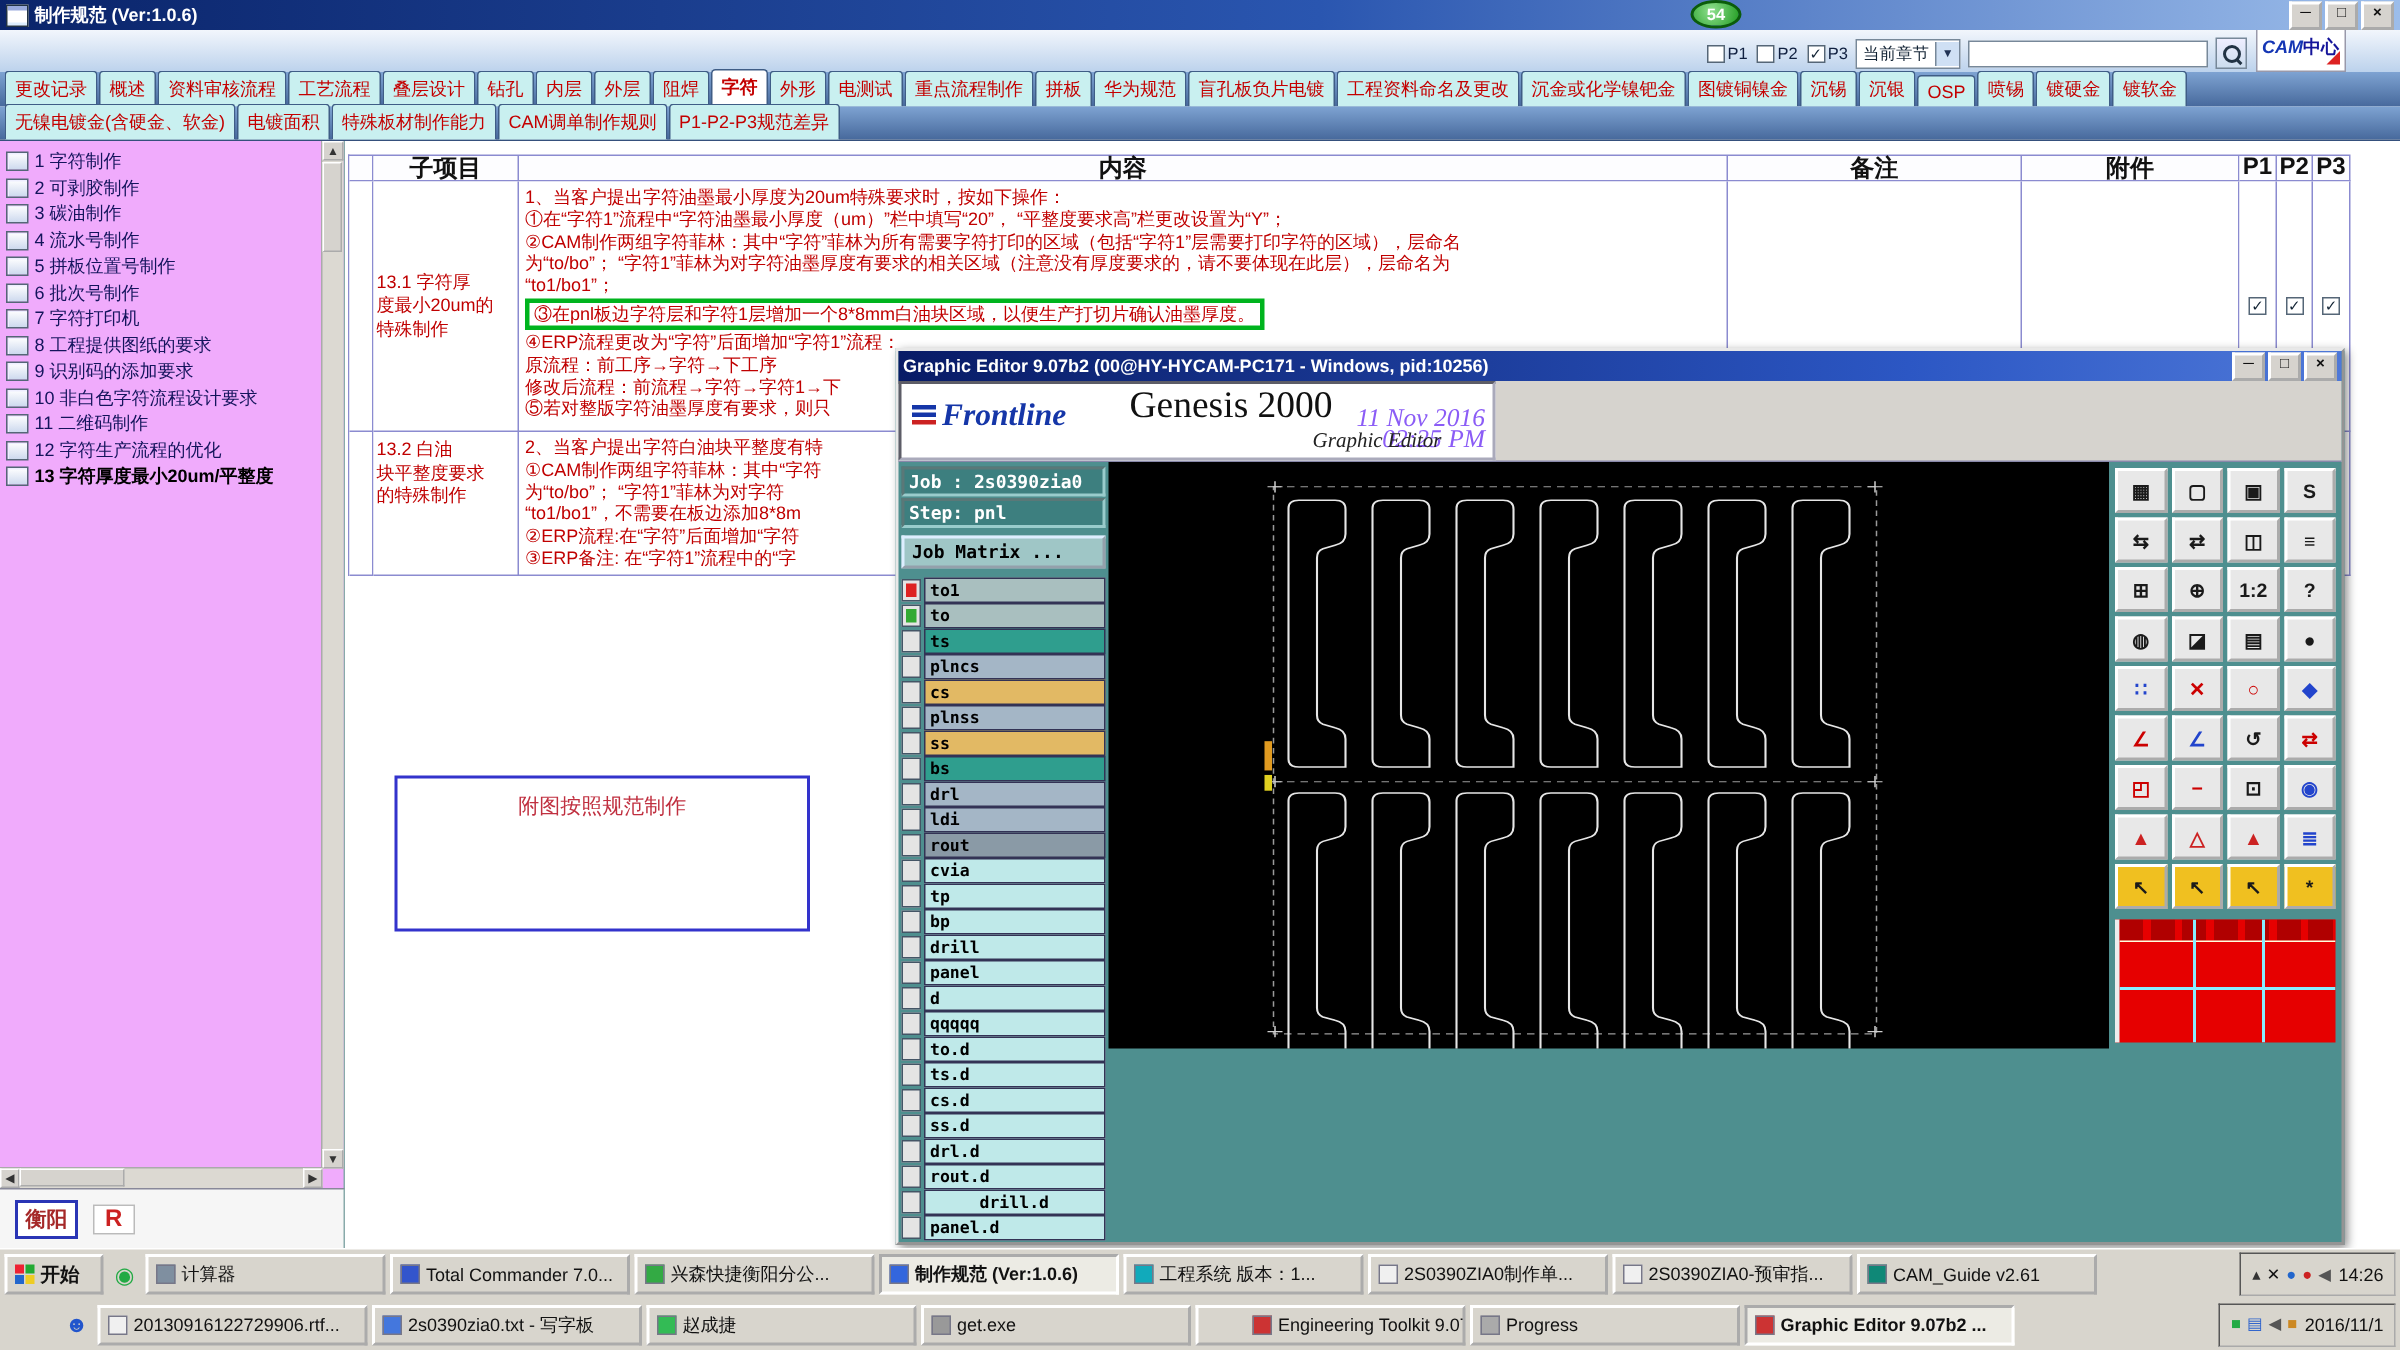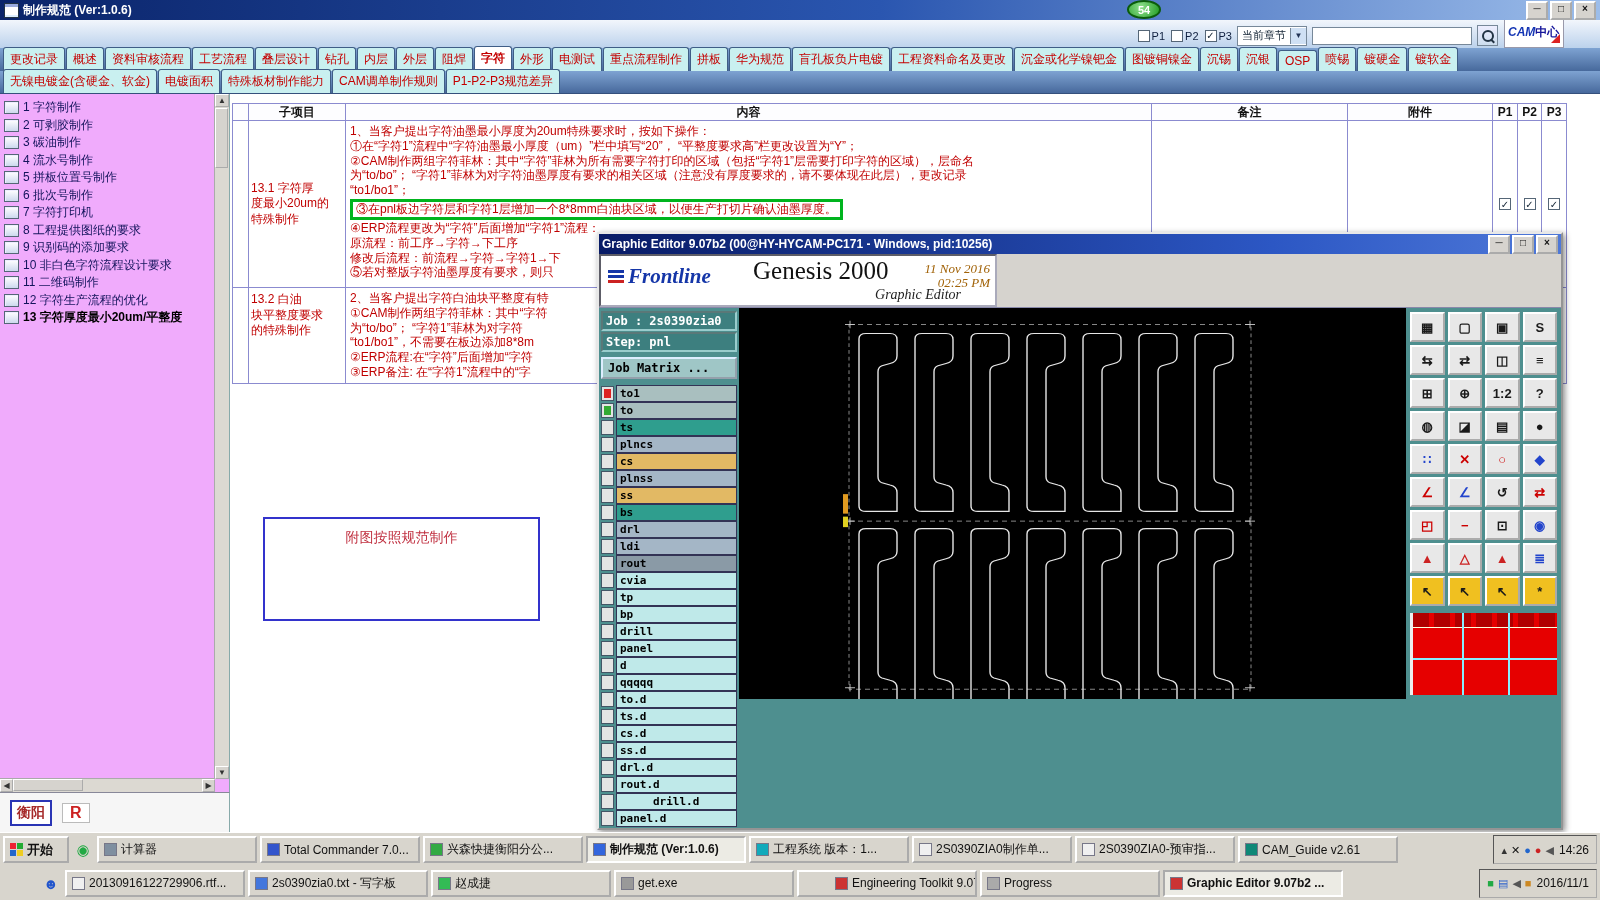--- a/index.html
+++ b/index.html
@@ -53,21 +53,21 @@
   .vscroll .sarrow.down{position:absolute;bottom:0;}
   .hscroll .sarrow.right{margin-left:auto;}
   .treefoot{position:absolute;left:0;top:792px;width:230px;height:40px;background:#f6f6f6;border-top:1px solid #889;border-right:1px solid #8aa;box-sizing:border-box;display:flex;align-items:center;gap:10px;padding:0 10px;z-index:10;}
   .hybox{border:2px solid #2a35b5;color:#a52828;font-weight:bold;font-size:14px;padding:2px 5px;background:#fff;}
   .rbox{color:#cc2222;font-weight:bold;font-size:16px;border:1px solid #bbb;padding:0 7px;background:#fff;}
 
   
   .main{position:absolute;left:230px;top:94px;width:1370px;height:738px;background:#fff;z-index:5;}
   .spec-table{position:absolute;left:2px;top:9px;display:grid;grid-template-columns:16px 97px 806px 196px 145px 25px 24px 25px;border-top:1px solid #8b8bd0;border-left:1px solid #8b8bd0;}
   .cell{border-right:1px solid #8b8bd0;border-bottom:1px solid #8b8bd0;box-sizing:border-box;background:#fff;}
-  .hcell{font-size:12px;font-weight:bold;color:#111;display:flex;align-items:center;justify-content:center;height:17px;background:#fdfdff;}
+  .hcell{font-size:16px;font-weight:bold;color:#111;display:flex;align-items:center;justify-content:center;height:17px;background:#fdfdff;}
   .lblcell{color:#c00000;font-size:12px;display:flex;flex-direction:column;justify-content:center;padding:2px 2px;}
   .lblcell.topalign{justify-content:flex-start;padding-top:4px;}
   .lline{line-height:15.5px;white-space:nowrap;}
   .ccell{padding:3px 4px;color:#c00000;font-size:12px;}
   .cline{line-height:14.8px;white-space:nowrap;overflow:hidden;}
   .cline.hl{border:3px solid #00b41e;width:fit-content;padding:0 3px;margin:1px 0;line-height:15px;}
   .r1{min-height:167px;}
   .r2{min-height:88px;}
   .pcell{display:flex;align-items:center;justify-content:center;}
   .figurebox{position:absolute;left:33px;top:423px;width:277px;height:104px;border:2px solid #3333cc;box-sizing:border-box;}
@@ -79,21 +79,21 @@
   .e-title .ttext{color:#fff;font-size:12px;font-weight:bold;white-space:nowrap;overflow:hidden;}
   .e-chrome{height:53px;background:#d6d3ce;display:flex;border-bottom:1px solid #88a;}
   .e-menus{flex:1;display:flex;align-items:flex-end;gap:13px;padding:0 10px 6px;font-family:"Liberation Serif",serif;font-weight:bold;font-size:15px;color:#111;}
   .e-menus span{white-space:nowrap;}
   .e-brand{width:398px;background:#fff;border:2px inset #aab;box-sizing:border-box;position:relative;font-family:"Liberation Serif",serif;}
   .b-bars{position:absolute;left:7px;top:14px;display:flex;flex-direction:column;gap:2px;}
   .b-bars i{width:16px;height:3px;background:#1536a8;}
   .b-bars i:last-child{background:#cc2222;}
   .b-name{position:absolute;left:27px;top:8px;font-size:21px;font-weight:bold;font-style:italic;color:#1536a8;}
   .b-product{position:absolute;left:152px;top:1px;font-size:25px;color:#111;}
-  .b-date{position:absolute;right:5px;top:6px;color:#a16207;font-style:italic;font-size:13px;text-align:right;line-height:14px;}
+  .b-date{position:absolute;right:5px;top:16px;color:#8b5cf6;font-style:italic;font-size:17px;text-align:right;line-height:14px;}
   .b-sub{position:absolute;right:34px;bottom:2px;font-style:italic;font-size:14px;color:#222;}
   .e-body{display:flex;height:391px;}
   .e-left{width:140px;padding:3px 2px;box-sizing:border-box;display:flex;flex-direction:column;font-family:"DejaVu Sans Mono",monospace;}
   .jobbox{background:#3d7f7f;border:2px inset #9cc;color:#fff;font-weight:bold;font-size:12px;padding:1px 3px;white-space:nowrap;}
   .stepbox{background:#3d7f7f;border:2px inset #9cc;color:#fff;font-weight:bold;font-size:12px;padding:1px 3px;margin-top:1px;white-space:nowrap;}
   .matrixbtn{margin:5px 0 6px;background:#9fc6c6;border:2px outset #def;color:#000;font-weight:bold;font-size:12px;padding:2px 5px;text-align:left;white-space:nowrap;}
   .layers{flex:1;display:flex;flex-direction:column;}
   .layer{height:17px;display:flex;align-items:stretch;}
   .l-cb{flex:0 0 13px;background:#e4e4e4;border:1px solid #456;margin:1px 2px 1px 0;position:relative;box-sizing:border-box;}
   .l-cb span{position:absolute;left:2px;top:2px;right:2px;bottom:2px;}
@@ -289,21 +289,21 @@
       <div class="cell r1"></div>
       <div class="cell r1 lblcell">
           <div class="lline">13.1 字符厚</div>
           <div class="lline">度最小20um的</div>
           <div class="lline">特殊制作</div>
         </div>
       <div class="cell r1 ccell">
           <div class="cline">1、当客户提出字符油墨最小厚度为20um特殊要求时，按如下操作：</div>
           <div class="cline">①在“字符1”流程中“字符油墨最小厚度（um）”栏中填写“20”， “平整度要求高”栏更改设置为“Y”；</div>
           <div class="cline">②CAM制作两组字符菲林：其中“字符”菲林为所有需要字符打印的区域（包括“字符1”层需要打印字符的区域），层命名</div>
-          <div class="cline">为“to/bo”； “字符1”菲林为对字符油墨厚度有要求的相关区域（注意没有厚度要求的，请不要体现在此层），更改记录</div>
+          <div class="cline">为“to/bo”； “字符1”菲林为对字符油墨厚度有要求的相关区域（注意没有厚度要求的，请不要体现在此层），层命名为</div>
           <div class="cline">“to1/bo1”；</div>
           <div class="cline hl">③在pnl板边字符层和字符1层增加一个8*8mm白油块区域，以便生产打切片确认油墨厚度。</div>
           <div class="cline">④ERP流程更改为“字符”后面增加“字符1”流程：</div>
           <div class="cline">原流程：前工序→字符→下工序</div>
           <div class="cline">修改后流程：前流程→字符→字符1→下</div>
           <div class="cline">⑤若对整版字符油墨厚度有要求，则只</div>
         </div>
       <div class="cell r1"></div>
       <div class="cell r1"></div>
       <div class="cell r1 pcell">

